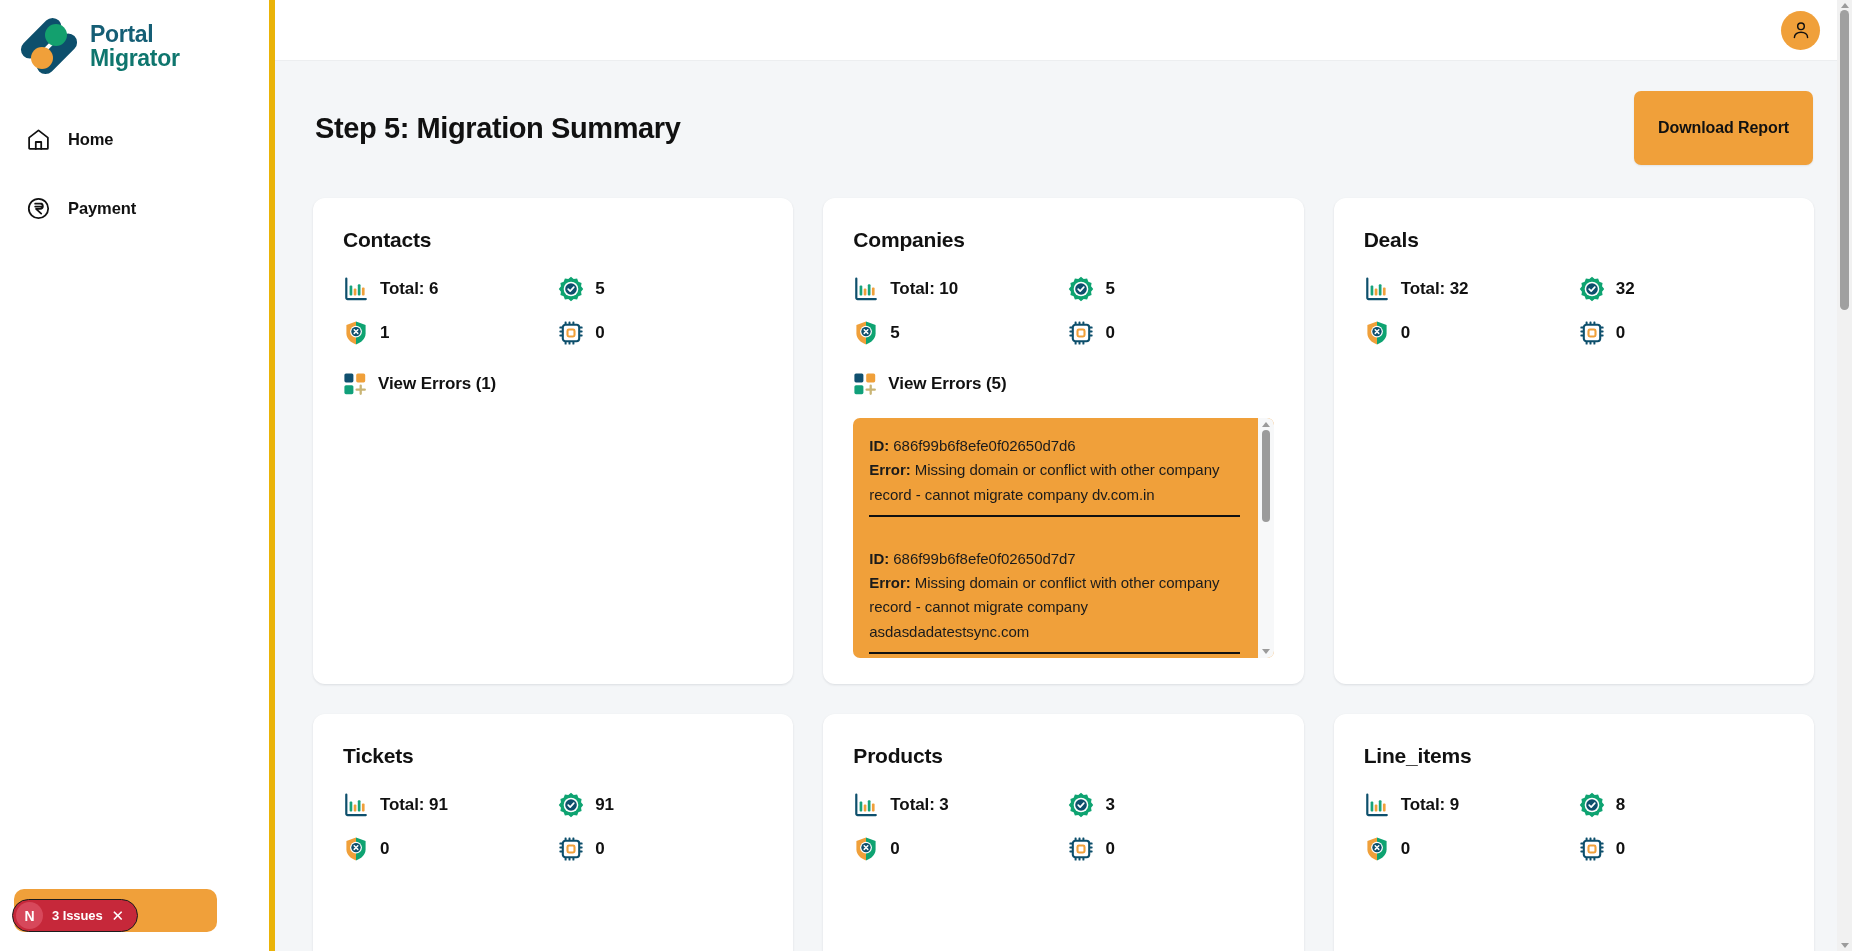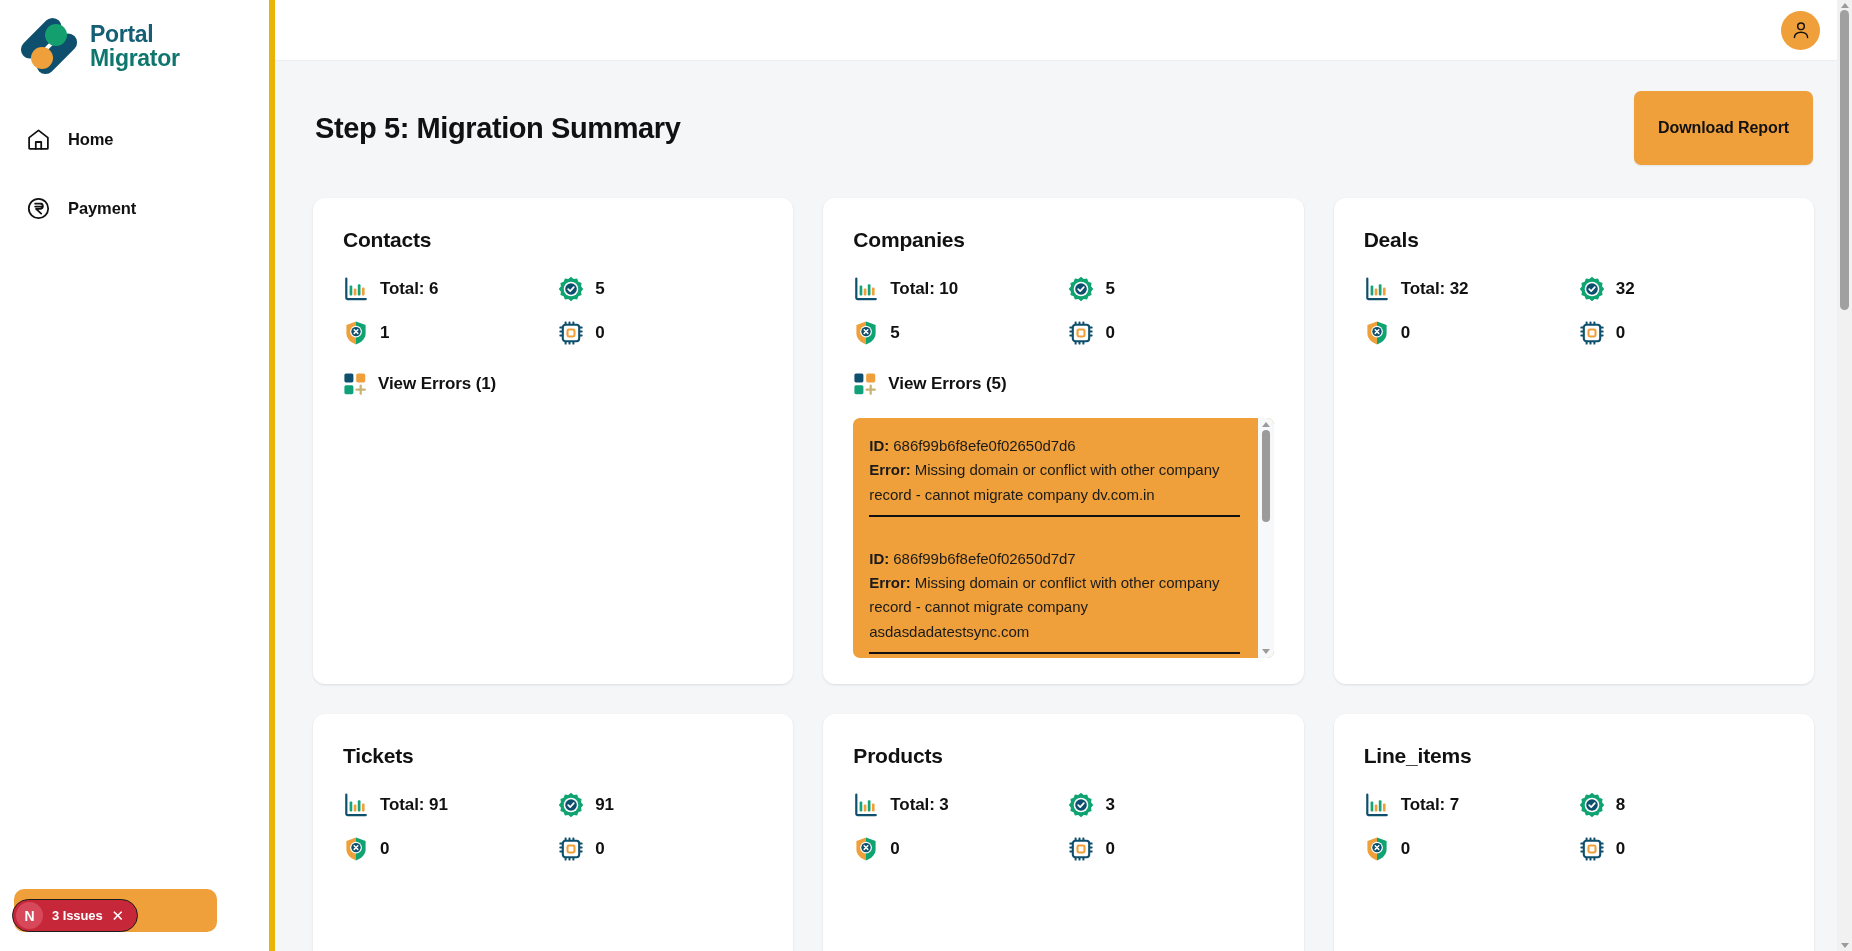--- a/index.html
+++ b/index.html
@@ -721,21 +721,21 @@
             <div class="card-title">Line_items</div>
             <div class="stats">
               <div class="stat">
                 <svg class="stat-icon" viewBox="0 0 26 26">
                   <path d="M3.3 2.6v19.2a1.3 1.3 0 0 0 1.3 1.3h18.2" fill="none" stroke="#0d4f6c" stroke-width="2.2" stroke-linecap="round"></path>
                   <rect x="6.6" y="9.5" width="2.7" height="10" rx="1" fill="#17a37a"></rect>
                   <rect x="10.7" y="12.6" width="2.7" height="6.9" rx="1" fill="#f0a03a"></rect>
                   <rect x="14.8" y="8.2" width="2.7" height="11.3" rx="1" fill="#17a37a"></rect>
                   <rect x="18.9" y="11.4" width="2.7" height="8.1" rx="1" fill="#f0a03a"></rect>
                 </svg>
-                <span class="stat-val">Total: 7</span>
+                <span class="stat-val">Total: 9</span>
               </div>
               <div class="stat">
                 <svg class="stat-icon" viewBox="0 0 26 26">
                   <polygon points="25.20,13.00 23.05,15.69 23.57,19.10 20.35,20.35 19.10,23.57 15.69,23.05 13.00,25.20 10.31,23.05 6.90,23.57 5.65,20.35 2.43,19.10 2.95,15.69 0.80,13.00 2.95,10.31 2.43,6.90 5.65,5.65 6.90,2.43 10.31,2.95 13.00,0.80 15.69,2.95 19.10,2.43 20.35,5.65 23.57,6.90 23.05,10.31" fill="#0ea371"></polygon>
                   <circle cx="13" cy="13" r="7.3" fill="#ffffff"></circle>
                   <circle cx="13" cy="13" r="5.8" fill="#0d4f6c"></circle>
                   <path d="M10.2 13.1l2 2 3.6-3.9" fill="none" stroke="#ffffff" stroke-width="1.7" stroke-linecap="round" stroke-linejoin="round"></path>
                 </svg>
                 <span class="stat-val">8</span>
               </div>

